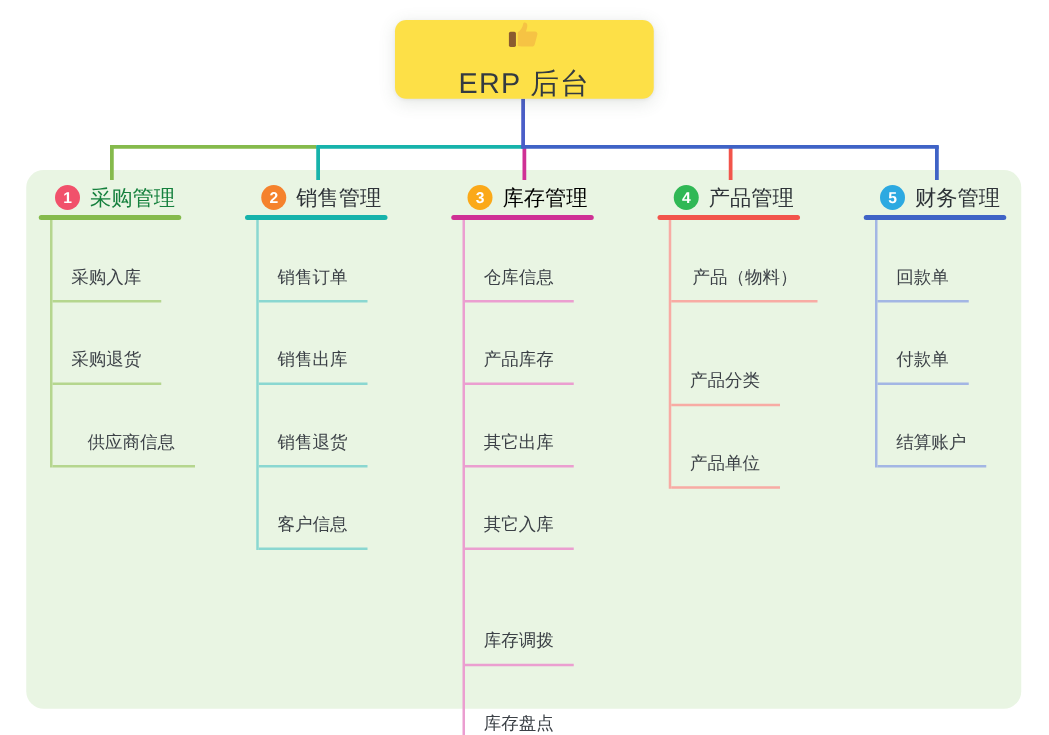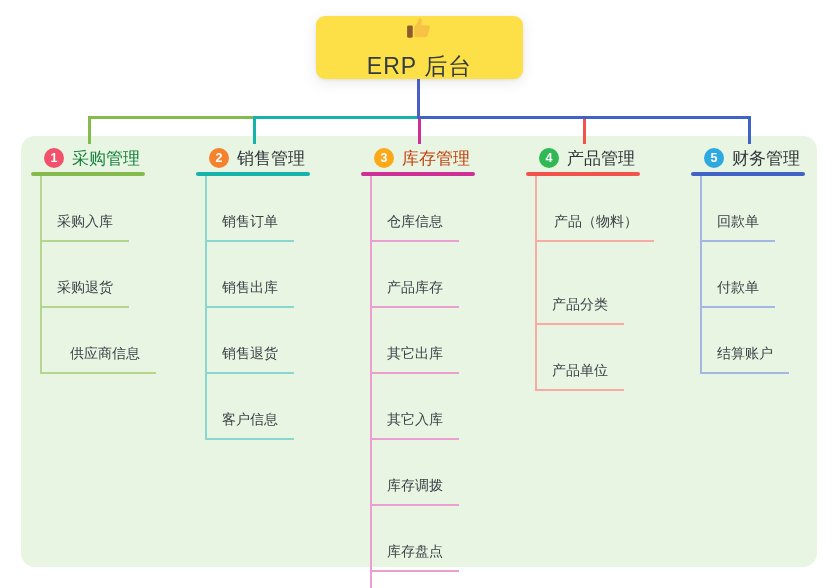--- a/index.html
+++ b/index.html
@@ -94,29 +94,29 @@
           <div class="child" style="color: rgb(60, 65, 71);">销售订单</div>
           <div class="child" style="color: rgb(60, 65, 71);">销售出库</div>
           <div class="child" style="color: rgb(60, 65, 71);">销售退货</div>
           <div class="child" style="color: rgb(60, 65, 71);">客户信息</div>
         </div>
   </div>
 
   <div class="branch" style="left: 361px; --line: #cf3095; --light: #eb9ed0;">
     <div class="branch-header">
       <span class="badge" style="background: rgb(251, 169, 25);">3</span>
-      <span class="branch-label" style="color: #c2410c;">库存管理</span>
+      <span class="branch-label" style="color: #000000;">库存管理</span>
     </div>
     <div class="header-line"></div>
     <div class="children">
           <div class="child" style="color: rgb(60, 65, 71);">仓库信息</div>
           <div class="child" style="color: rgb(60, 65, 71);">产品库存</div>
           <div class="child" style="color: rgb(60, 65, 71);">其它出库</div>
           <div class="child" style="color: rgb(60, 65, 71);">其它入库</div>
-          <div class="child" style="color: rgb(60, 65, 71);">库存调拨</div>
+          <div class="child" style="color: rgb(60, 65, 71); margin-top: 27px;">库存调拨</div>
           <div class="child" style="color: rgb(60, 65, 71);">库存盘点</div>
           <div class="child" style="color: rgb(60, 65, 71);">出库库明细</div>
         </div>
   </div>
 
   <div class="branch" style="left: 526px; --line: #f2544b; --light: #f8aba4;">
     <div class="branch-header">
       <span class="badge" style="background: rgb(48, 184, 85);">4</span>
       <span class="branch-label" style="color: rgb(46, 51, 56);">产品管理</span>
     </div>

